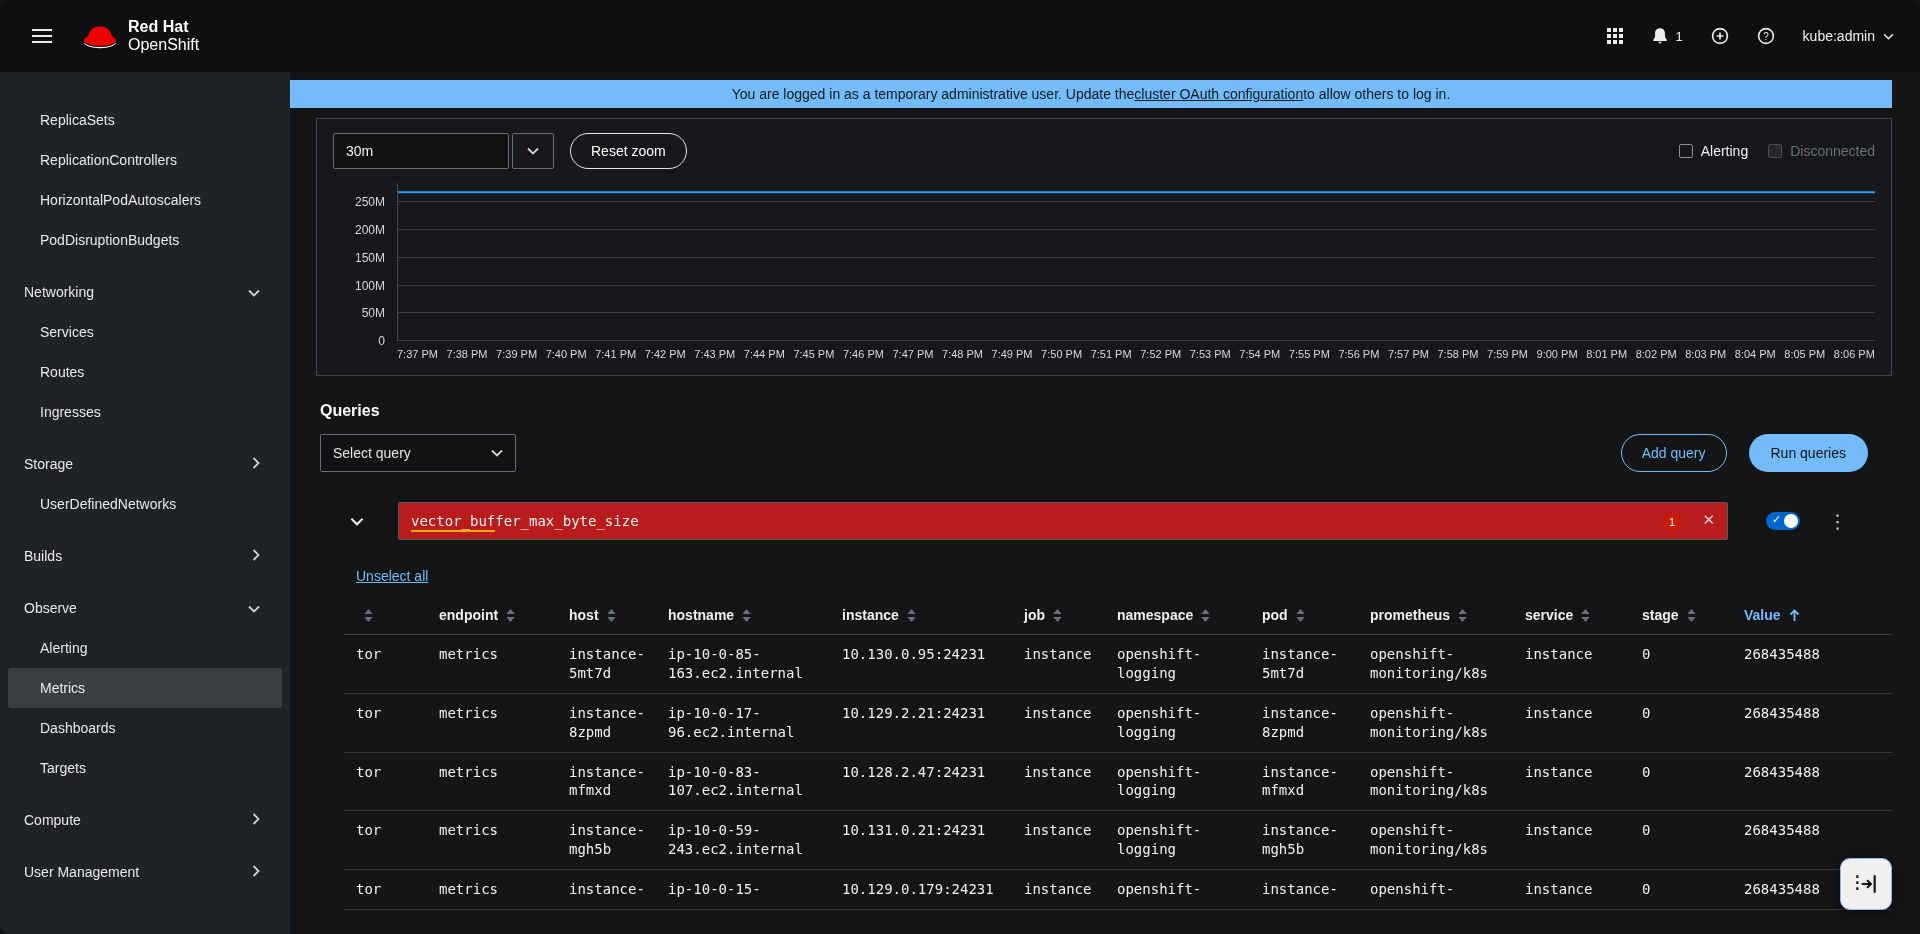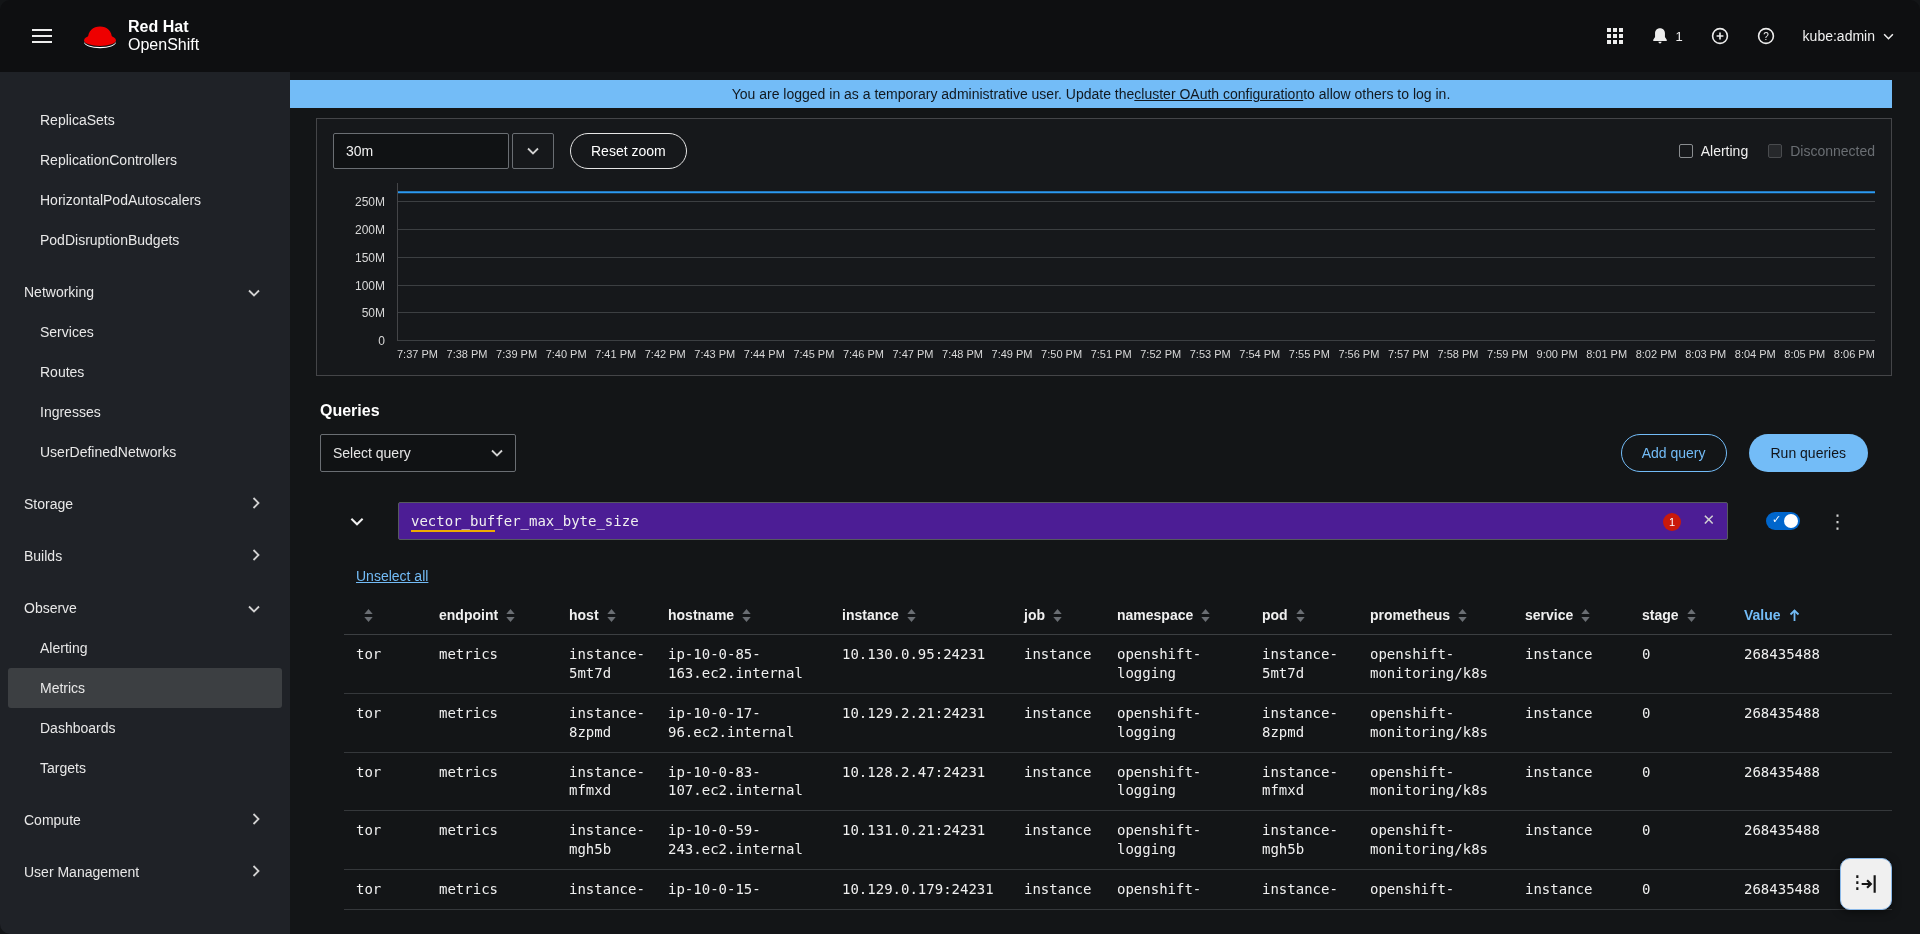--- a/index.html
+++ b/index.html
@@ -61,21 +61,21 @@
   .q-toolbar { margin-top:14px; display:flex; align-items:center; padding-right:24px; }
   .select { width:196px; height:38px; border:1px solid #6a6e73; border-radius:2px; background:#101214;
     display:flex; align-items:center; justify-content:space-between; padding:0 12px; font-size:14px; color:#e6e6e6; cursor:pointer; }
   .q-actions { margin-left:auto; display:flex; gap:22px; }
   .btn-outline { height:38px; padding:0 20px; border-radius:19px; border:1px solid #73bcf7; color:#73bcf7;
     background:transparent; font-size:14px; cursor:pointer; }
   .btn-primary { height:38px; padding:0 22px; border-radius:19px; border:none; background:#73bcf7; color:#10141a;
     font-size:14px; cursor:pointer; }
   .query-row { margin-top:30px; display:flex; align-items:center; padding-left:26px; }
   .expander { background:none; border:none; cursor:pointer; display:flex; padding:4px; }
-  .query-input { margin-left:30px; width:1330px; height:38px; position:relative; background:#4c1d95;
+  .query-input { margin-left:30px; width:1330px; height:38px; position:relative; background:#b91c1c;
     border:1px solid #565a5e; border-radius:2px; display:flex; align-items:center; padding:0 76px 0 12px; }
   .query-text { font-family:"DejaVu Sans Mono","Liberation Mono",monospace; font-size:14px; color:#f0f0f0; position:relative; }
   .query-text::after { content:""; position:absolute; left:0; bottom:-3px; width:84px; border-bottom:2px solid #f0ab00; }
   .query-badge { position:absolute; right:46px; top:10px; width:18px; height:18px; border-radius:50%;
     background:#c9190b; color:#fff; font-size:11px; display:flex; align-items:center; justify-content:center; }
   .query-clear { position:absolute; right:12px; top:8px; background:none; border:none; color:#d2d2d2;
     font-size:15px; cursor:pointer; }
   .switch { margin-left:38px; width:34px; height:18px; border-radius:9px; background:#0066cc; position:relative;
     display:inline-block; cursor:pointer; flex:none; }
   .switch-knob { position:absolute; right:2px; top:2px; width:14px; height:14px; border-radius:50%; background:#fff; }
@@ -188,28 +188,28 @@
           </li>
           <li class="nav-item child">
             <span>Services</span>
           </li>
           <li class="nav-item child">
             <span>Routes</span>
           </li>
           <li class="nav-item child">
             <span>Ingresses</span>
           </li>
-          <li class="nav-item child">
-            <span>UserDefinedNetworks</span>
-          </li>
           <li class="nav-item group">
             <span>Storage</span>
             <span><svg width="8" height="12" viewBox="0 0 8 12">
                 <path d="M1.5 1 L6.5 6 L1.5 11" fill="none" stroke="#d2d2d2" stroke-width="1.8"></path>
               </svg></span>
+          </li>
+          <li class="nav-item child">
+            <span>UserDefinedNetworks</span>
           </li>
           <li class="nav-item group">
             <span>Builds</span>
             <span><svg width="8" height="12" viewBox="0 0 8 12">
                 <path d="M1.5 1 L6.5 6 L1.5 11" fill="none" stroke="#d2d2d2" stroke-width="1.8"></path>
               </svg></span>
           </li>
           <li class="nav-item group">
             <span>Observe</span>
             <span><svg width="12" height="8" viewBox="0 0 12 8">

